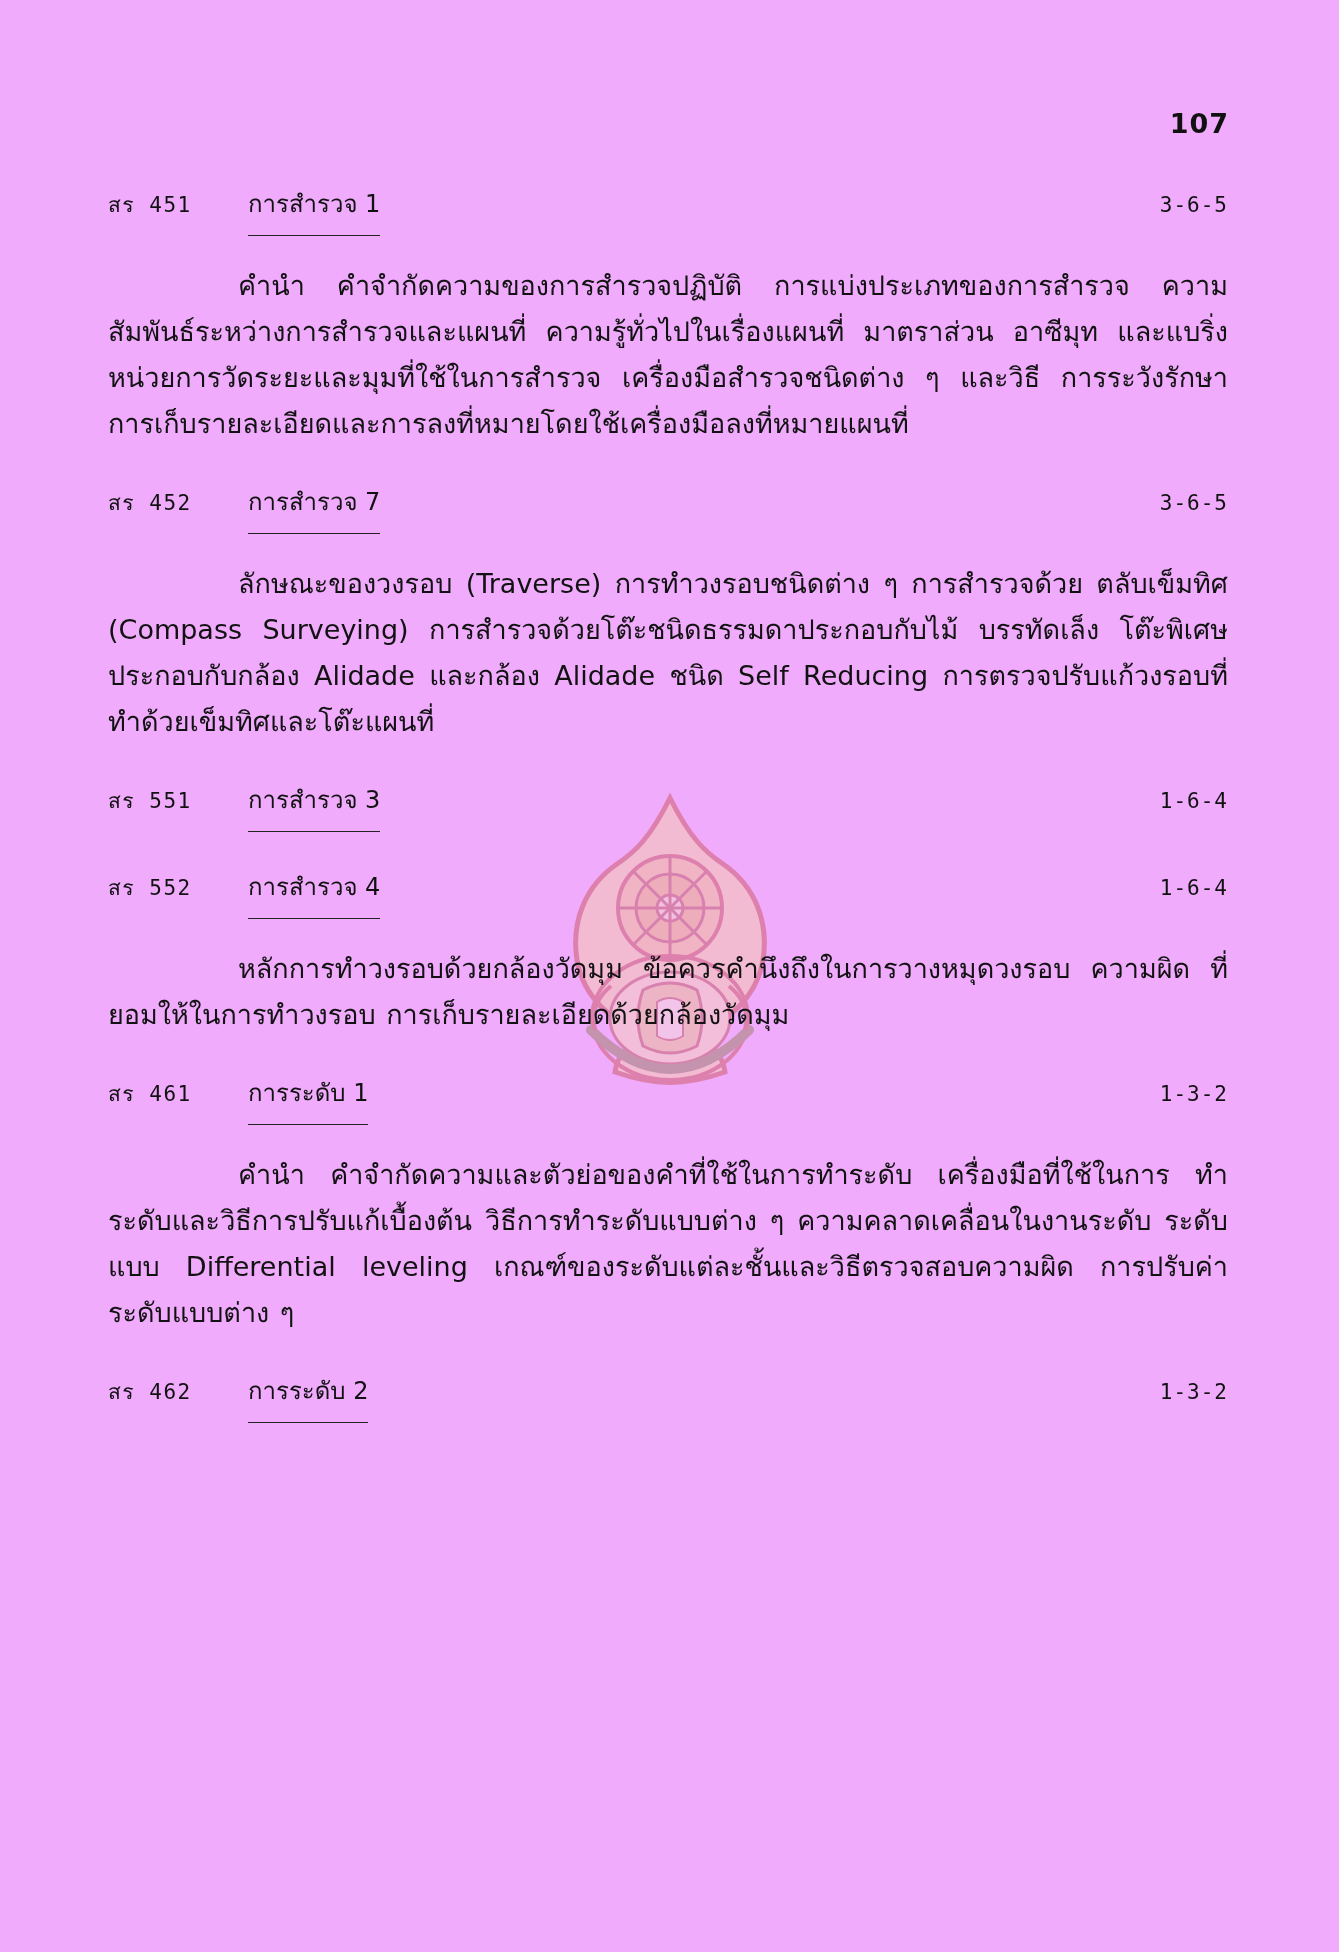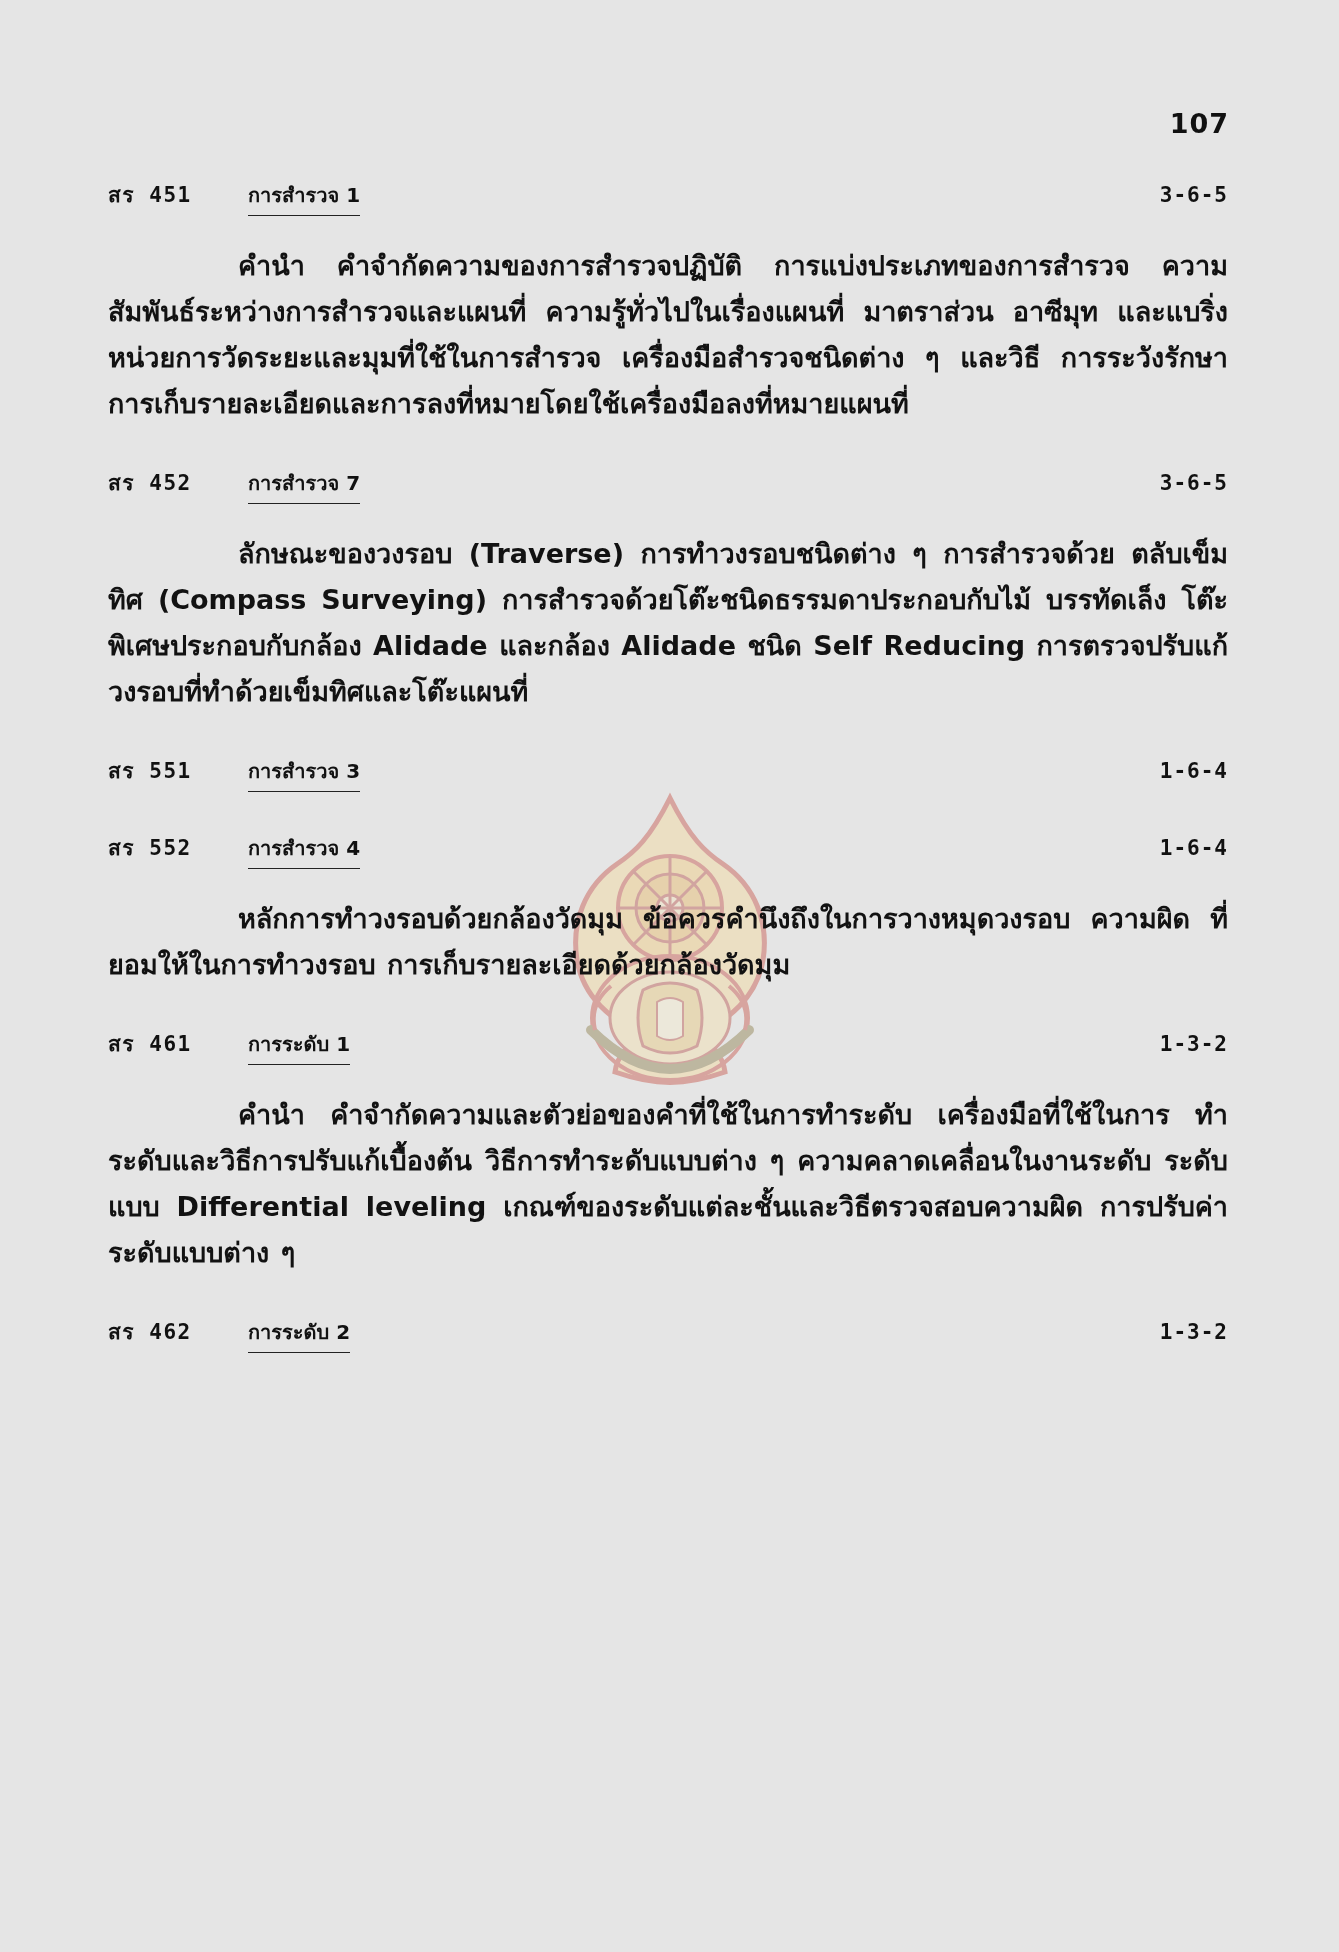--- a/index.html
+++ b/index.html
@@ -13,40 +13,39 @@
     position: relative;
     font-family: "DejaVu Sans", sans-serif;
     color: #1a1a1a;
     overflow: hidden;
   }
 
   .page {
     position: relative;
     width: 1339px;
     height: 1952px;
-    background: #e5e5e5;
+    background: #f0abfc;
   }
 
   .page-number {
     position: absolute;
     top: 108px;
     right: 110px;
     font-family: "DejaVu Sans", sans-serif;
     font-weight: bold;
     font-size: 27px;
     letter-spacing: 1px;
     color: #111;
   }
 
   .content {
     position: absolute;
-    top: 173px;
+    top: 183px;
     left: 108px;
     width: 1120px;
-    font-weight: bold;
   }
 
   .entry {
     margin-bottom: 34px;
   }
 
   .entry-header {
     display: flex;
     align-items: baseline;
     width: 100%;
@@ -58,24 +57,24 @@
     flex: 0 0 140px;
     font-family: "DejaVu Sans Mono", monospace;
     font-size: 21px;
     letter-spacing: 1.5px;
     color: #111;
   }
 
   .title {
     flex: 0 0 auto;
     font-family: "DejaVu Sans", sans-serif;
-    font-size: 20px;
+    font-size: 24px;
     color: #111;
     border-bottom: 1.5px solid #222;
-    padding-bottom: 4px;
+    padding-bottom: 12px;
     white-space: nowrap;
   }
 
   .credits {
     margin-left: auto;
     font-family: "DejaVu Sans Mono", monospace;
     font-size: 21px;
     letter-spacing: 1px;
     color: #111;
     margin-top: 10px;

